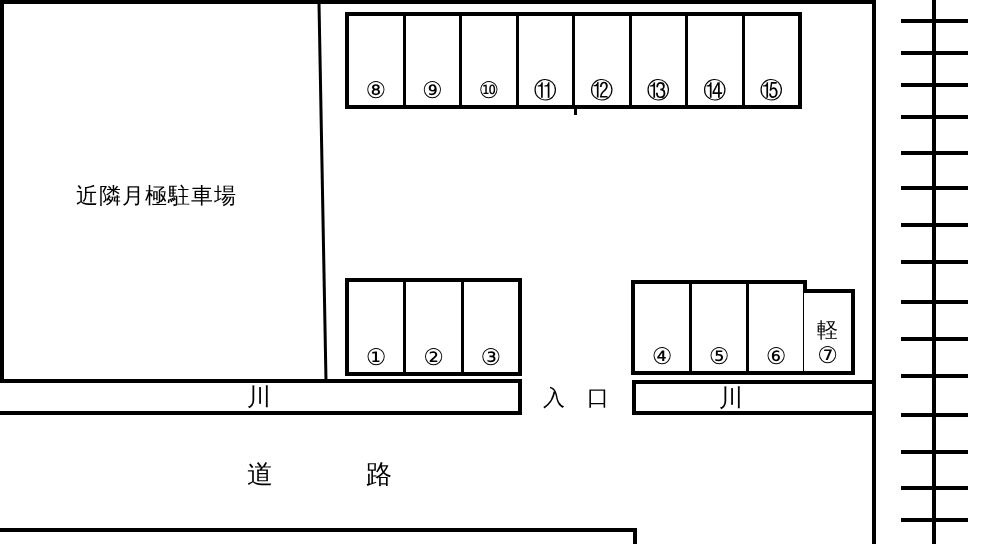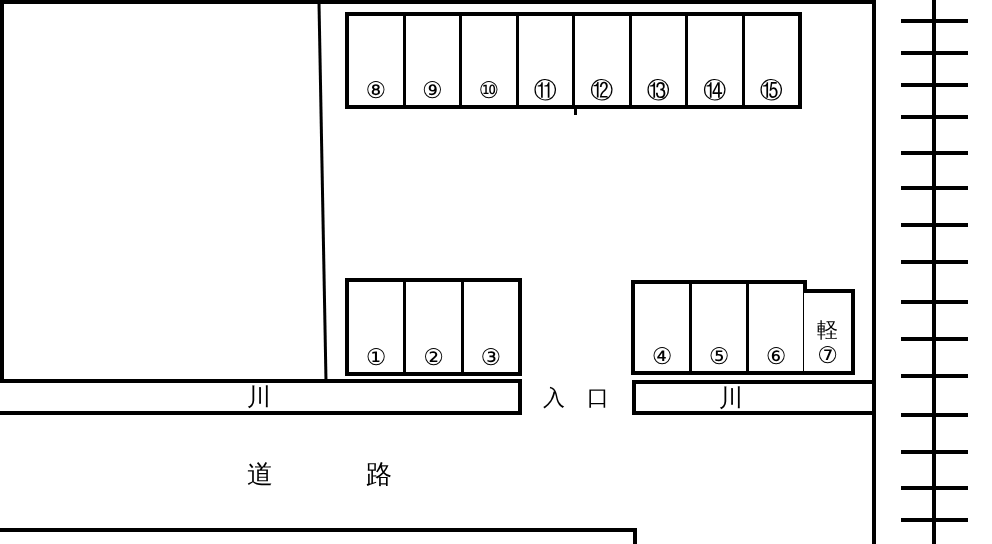--- a/index.html
+++ b/index.html
@@ -136,20 +136,21 @@
 <div class="canvas">
 
   <div class="line top-border"></div>
   <div class="line left-border"></div>
   <div class="line right-border"></div>
 
   <svg class="divider-svg">
     <line x1="319" y1="3" x2="326" y2="381" stroke="#000" stroke-width="3"></line>
   </svg>
 
+  <div class="big-rect-label">近隣月極駐車場</div>
 
   <div class="row top-row" id="top-row">
       <div class="cell">
         <span class="cell-label">⑧</span>
       </div>
       <div class="cell">
         <span class="cell-label">⑨</span>
       </div>
       <div class="cell">
         <span class="cell-label">⑩</span>

